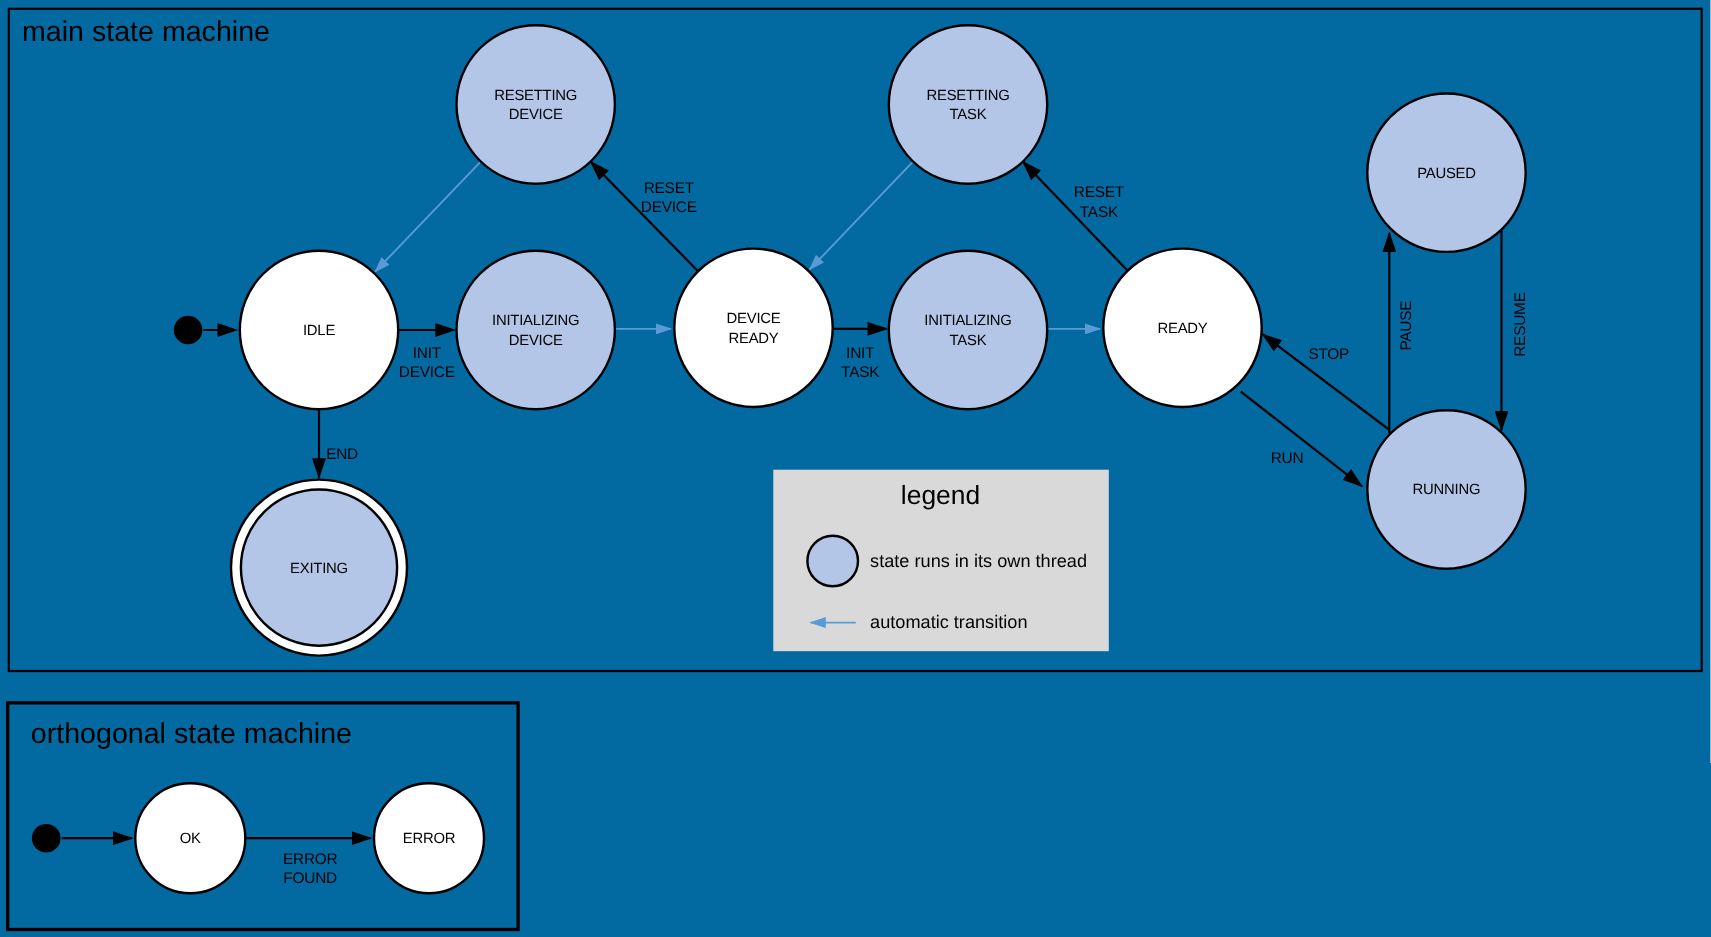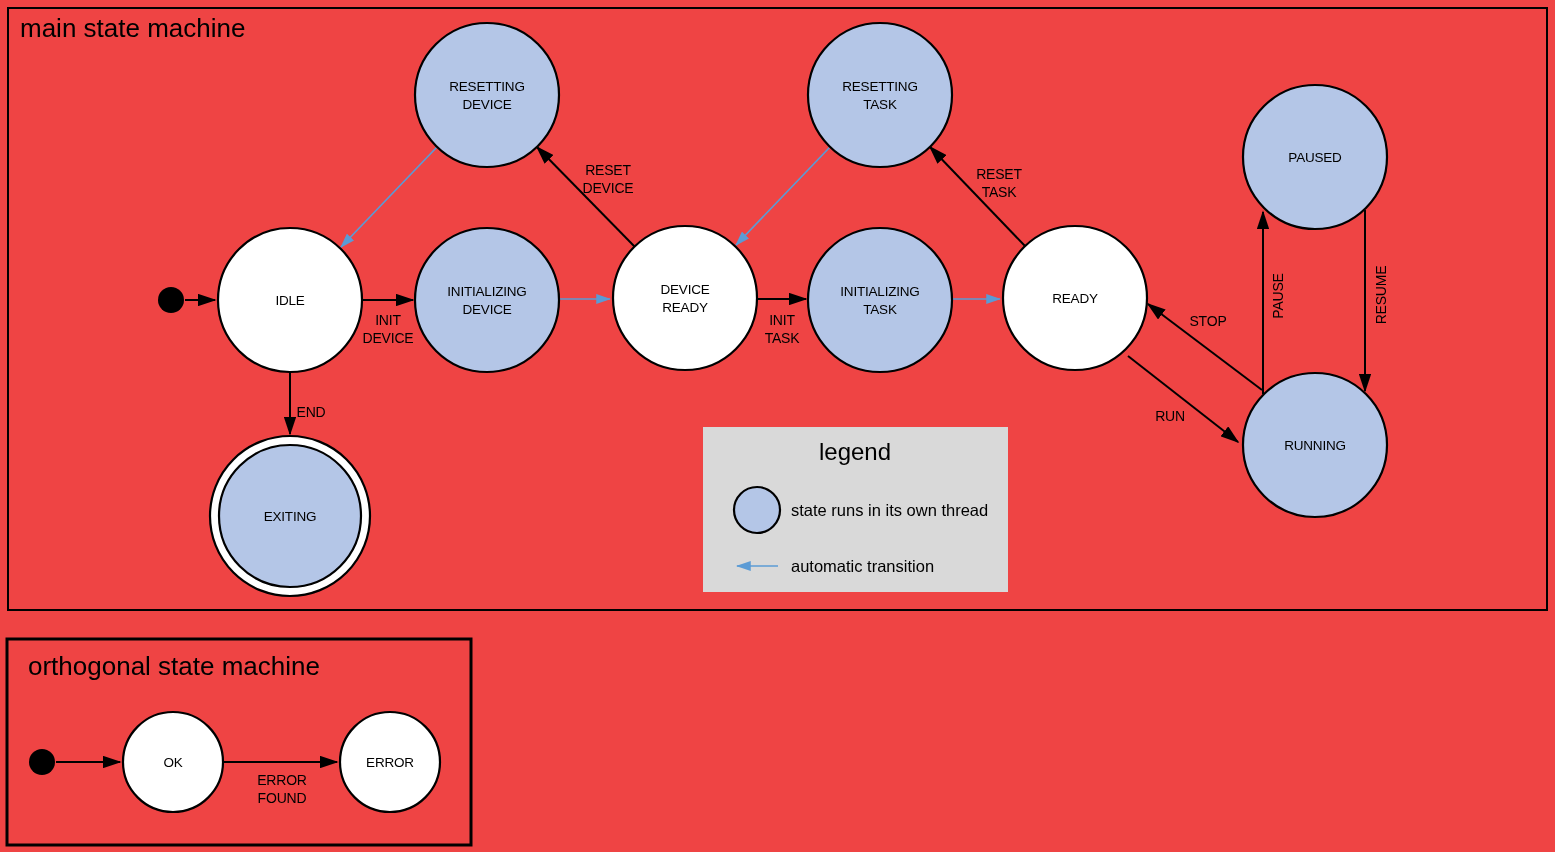--- a/index.html
+++ b/index.html
@@ -1,17 +1,17 @@
 <!DOCTYPE html>
 <html style="--thread-fill: #b4c6e7; --auto-color: #5b9bd5; --legend-bg: #d9d9d9;"><head>
 <meta charset="utf-8">
 <style>
   html,body{margin:0;padding:0;background:#ffffff;}
   .canvas{
-    position:relative;width:1555px;height:852px;background:#ef4444;
+    position:relative;width:1555px;height:852px;background:#0369a1;
     font-family:"Liberation Sans",sans-serif;overflow:hidden;
   }
   svg{display:block;}
   svg text{fill:#000;}
   .box-frame{fill:none;stroke:#000;stroke-width:2;}
   .box-frame.thick{stroke-width:3;}
   .box-title{font-size:26px;}
   .state-circle{fill:#ffffff;stroke:#000;stroke-width:2.2;}
   .state-circle.thread{fill:var(--thread-fill,#b4c6e7);}
   .state-label{font-size:13.5px;letter-spacing:-0.2px;text-anchor:middle;dominant-baseline:central;}

